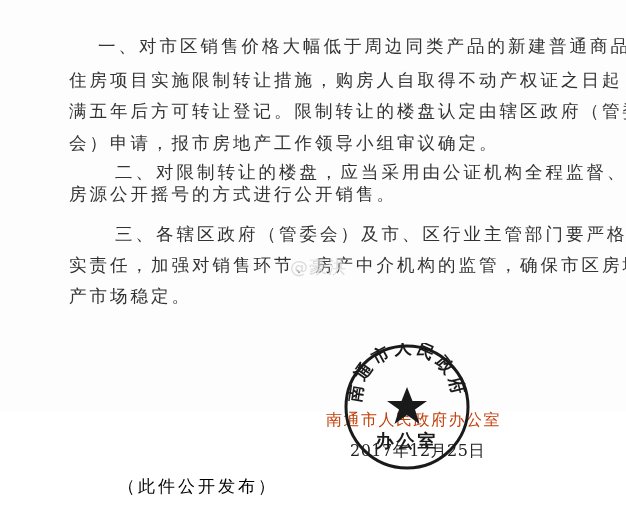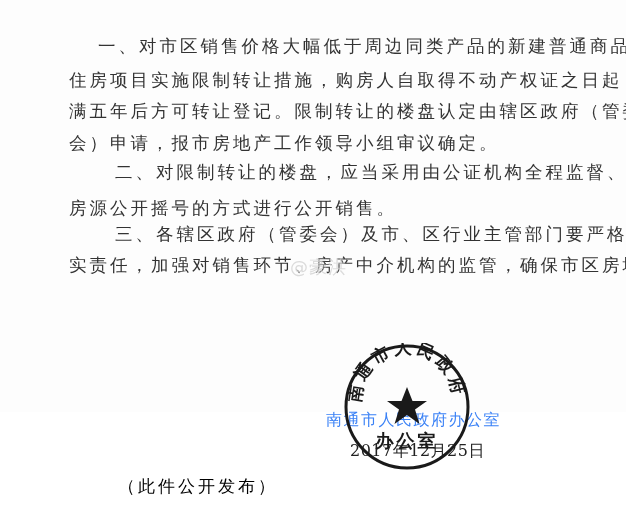--- a/index.html
+++ b/index.html
@@ -28,21 +28,21 @@
       font-size: 17.5px;
       letter-spacing: 3px;
       color: #333;
     }
     .signature {
       position: absolute;
       left: 326px;
       top: 410px;
       font-size: 16px;
       letter-spacing: 1.5px;
-      color: #3b82f6;
+      color: #c2410c;
       white-space: nowrap;
       z-index: 2;
     }
     .date {
       position: absolute;
       left: 350px;
       top: 441px;
       font-size: 16px;
       letter-spacing: 0.5px;
       color: #222;
@@ -83,24 +83,25 @@
 <body>
 
 <div class="page">
 
   <div class="line" style="left:98px; top:34px;">一、对市区销售价格大幅低于周边同类产品的新建普通商品</div>
   <div class="line" style="left:69px; top:68px;">住房项目实施限制转让措施，购房人自取得不动产权证之日起，</div>
   <div class="line" style="left:69px; top:99px;">满五年后方可转让登记。限制转让的楼盘认定由辖区政府（管委</div>
   <div class="line" style="left:69px; top:131px;">会）申请，报市房地产工作领导小组审议确定。</div>
 
   <div class="line" style="left:115px; top:160px;">二、对限制转让的楼盘，应当采用由公证机构全程监督、全</div>
-  <div class="line" style="left:69px; top:196px;">房源公开摇号的方式进行公开销售。</div>
+  <div class="line" style="left:69px; top:182px;">房源公开摇号的方式进行公开销售。</div>
 
   <div class="line" style="left:115px; top:222px;">三、各辖区政府（管委会）及市、区行业主管部门要严格落</div>
   <div class="line" style="left:69px; top:253px;">实责任，加强对销售环节、房产中介机构的监管，确保市区房地</div>
+  <div class="line" style="left:69px; top:284px;">产市场稳定。</div>
 
   <div class="watermark">@豪洪</div>
 
   <div class="signature">南通市人民政府办公室</div>
   <div class="date">2017年12月25日</div>
 
   <svg class="stamp" viewBox="0 0 128 128">
     <defs>
       <path id="arcPath" d="M 20 70 A 46 46 0 1 1 108 70" fill="none"></path>
     </defs>

